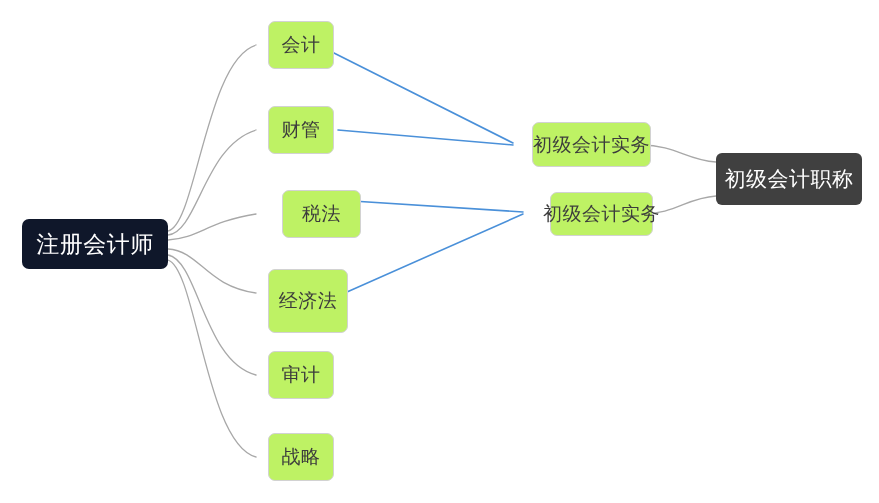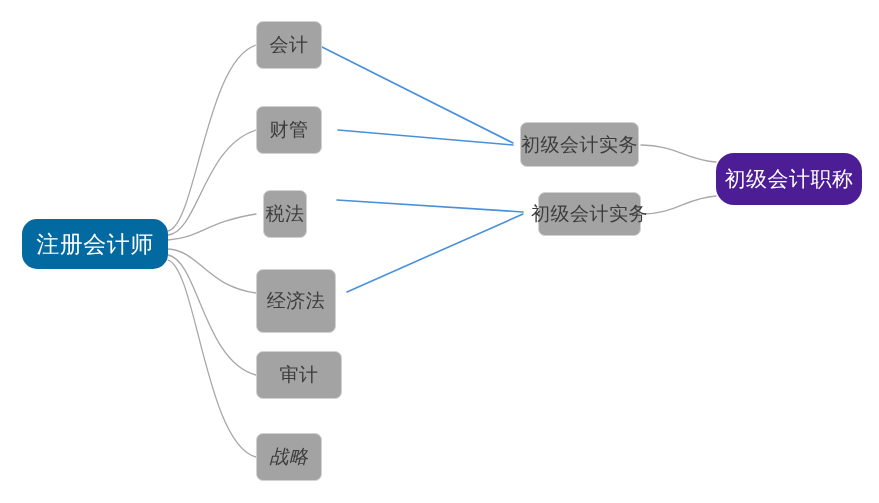--- a/index.html
+++ b/index.html
@@ -27,35 +27,36 @@
   .node {
     position: absolute;
     box-sizing: border-box;
     display: flex;
     align-items: center;
     justify-content: center;
     white-space: nowrap;
     letter-spacing: 0.5px;
   }
   .node-plain {
-    background: #a3a3a3;
+    background: #bef264;
     border: 1px solid #d2d2d2;
     border-radius: 7px;
     color: #3c3c3c;
     font-size: 19px;
+    margin-left: 12px;
   }
   .node-root {
-    background: #0369a1;
-    border-radius: 15px;
+    background: #0f172a;
+    border-radius: 7px;
     color: #ffffff;
     font-size: 23px;
   }
   .node-goal {
-    background: #4c1d95;
-    border-radius: 18px;
+    background: #404040;
+    border-radius: 6px;
     color: #ffffff;
     font-size: 21px;
   }
 </style>
 </head>
 <body>
 
 <div id="canvas">
 
   <svg id="edges" viewBox="0 0 879 503" xmlns="http://www.w3.org/2000/svg">
@@ -81,30 +82,30 @@
     <span>注册会计师</span>
   </div>
 
   <div id="branch-nodes">
       <div class="node node-plain" style="left: 256px; top: 21px; width: 66px; height: 48px;">
         <span>会计</span>
       </div>
       <div class="node node-plain" style="left: 256px; top: 106px; width: 66px; height: 48px;">
         <span>财管</span>
       </div>
-      <div class="node node-plain" style="left: 263px; top: 190px; width: 44px; height: 48px;">
+      <div class="node node-plain" style="left: 270px; top: 190px; width: 79px; height: 48px;">
         <span>税法</span>
       </div>
       <div class="node node-plain" style="left: 256px; top: 269px; width: 80px; height: 64px;">
         <span>经济法</span>
       </div>
-      <div class="node node-plain" style="left: 256px; top: 351px; width: 86px; height: 48px;">
+      <div class="node node-plain" style="left: 256px; top: 351px; width: 66px; height: 48px;">
         <span>审计</span>
       </div>
-      <div class="node node-plain" style="left: 256px; top: 433px; width: 66px; height: 48px; font-style: italic;">
+      <div class="node node-plain" style="left: 256px; top: 433px; width: 66px; height: 48px;">
         <span>战略</span>
       </div>
     </div>
   <div id="middle-nodes">
       <div class="node node-plain" style="left: 520px; top: 122px; width: 119px; height: 45px;">
         <span>初级会计实务</span>
       </div>
       <div class="node node-plain" style="left: 538px; top: 192px; width: 103px; height: 44px;">
         <span>初级会计实务</span>
       </div>

